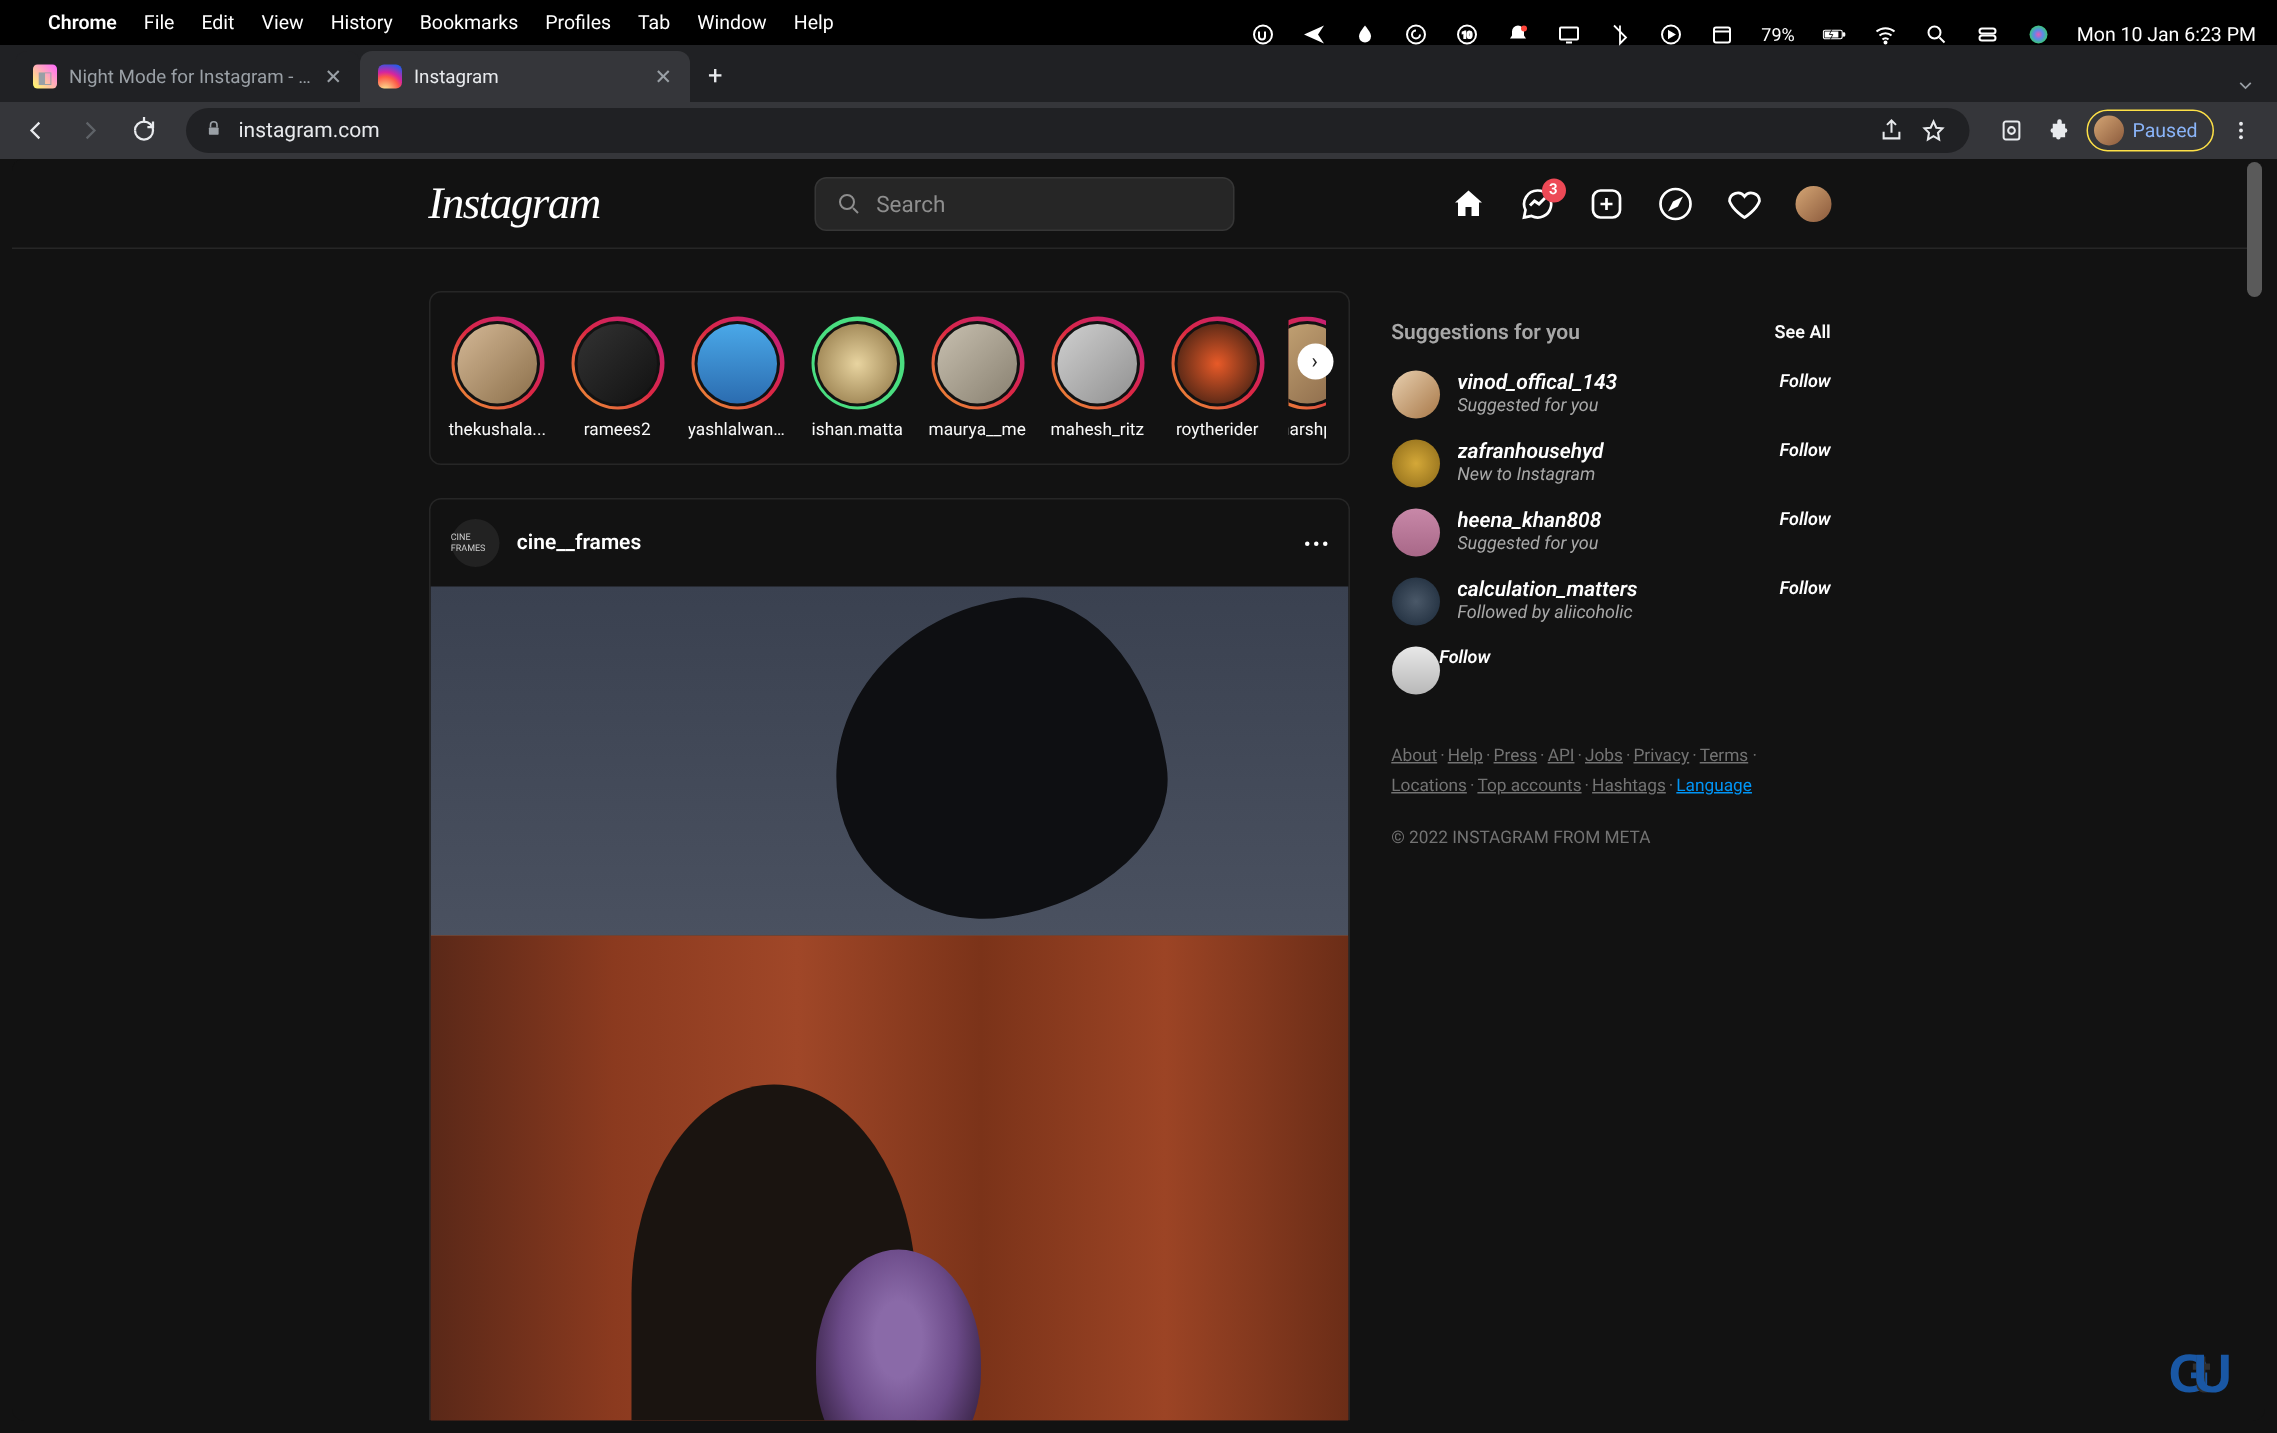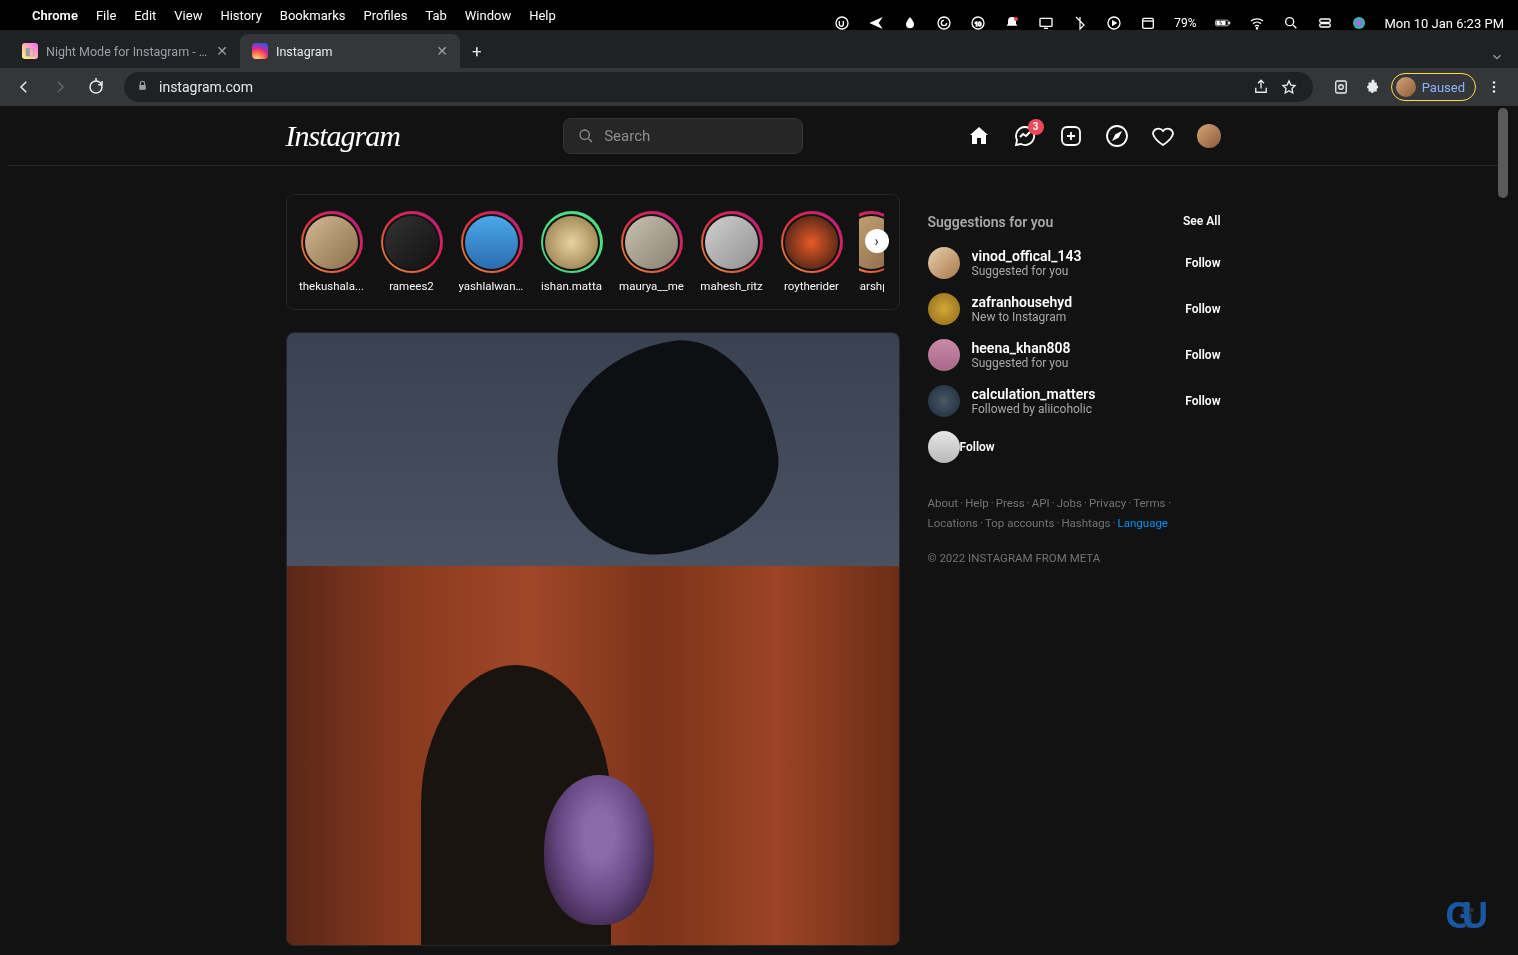--- a/index.html
+++ b/index.html
@@ -43,21 +43,21 @@
     
     
     .page-wrap { position: absolute; top: 106px; left: 8px; right: 8px; bottom: 8px; border-radius: 8px; background: #121212; overflow: hidden; }
     .page-scroll { position: absolute; top: 0; left: 0; right: 12px; bottom: 0; overflow: hidden; }
     .ig-scrollbar { position: absolute; right: 2px; top: 2px; width: 10px; height: 90px; background: #5a5a5a; border-radius: 5px; }
     
     
     .ig-topnav { height: 60px; background: #121212; border-bottom: 1px solid #262626; display: flex; align-items: center; justify-content: center; }
     .ig-topnav-inner { width: 935px; display: flex; align-items: center; justify-content: space-between; }
     .ig-logo { font-family: 'Brush Script MT', cursive; font-size: 30px; font-style: italic; color: #fff; letter-spacing: -1px; }
-    .ig-search { width: 240px; height: 36px; background: #262626; border: 1px solid #363636; border-radius: 8px; display: flex; align-items: center; padding: 0 14px; gap: 10px; color: #8e8e8e; font-size: 15px; text-align: right; }
+    .ig-search { width: 280px; height: 36px; background: #262626; border: 1px solid #363636; border-radius: 8px; display: flex; align-items: center; padding: 0 14px; gap: 10px; color: #8e8e8e; font-size: 15px; text-align: right; }
     .ig-search svg { width: 16px; height: 16px; }
     .ig-nav-icons { display: flex; align-items: center; gap: 22px; }
     .ig-nav-icon { width: 24px; height: 24px; color: #fff; position: relative; display: flex; align-items: center; justify-content: center; }
     .ig-nav-icon svg { width: 24px; height: 24px; }
     .ig-nav-icon .badge { position: absolute; top: -5px; right: -7px; background: #ed4956; color: #fff; font-size: 10px; font-weight: 600; border-radius: 50%; width: 16px; height: 16px; display: flex; align-items: center; justify-content: center; }
     .ig-avatar-nav { width: 24px; height: 24px; border-radius: 50%; background: linear-gradient(135deg,#d4a574,#8b5a3c); }
     
     
     .ig-main { display: flex; justify-content: center; padding-top: 28px; gap: 28px; }
     .ig-feed-col { width: 614px; }
@@ -93,29 +93,29 @@
     .side-avatar-lg .inner { width:100%; height:100%; border-radius:50%; background: #121212; padding:2px; display:flex; }
     .side-avatar-lg .img { width:100%; height:100%; border-radius:50%; background: linear-gradient(135deg,#d4a574,#8b5a3c); }
     .side-user-info { margin-left: 14px; flex: 1; }
     .side-username { font-size: 14px; font-weight: 600; }
     .side-fullname { font-size: 14px; color: #a8a8a8; }
     .side-switch { font-size: 12px; font-weight: 600; color: #fff; }
     
     .sugg-header { display: flex; justify-content: space-between; margin-bottom: 10px; margin-top: 8px; }
     .sugg-title { font-size: 14px; font-weight: 600; color: #a8a8a8; }
     .sugg-seeall { font-size: 12px; font-weight: 600; color: #fafafa; }
-    .sugg-item { display: flex; align-items: center; padding: 7px 0; }
+    .sugg-item { display: flex; align-items: flex-start; padding: 7px 0; font-style: italic; }
     .sugg-avatar { width: 32px; height: 32px; border-radius: 50%; }
     .sugg-info { margin-left: 12px; flex: 1; overflow:hidden; }
     .sugg-name { font-size: 14px; font-weight: 600; white-space:nowrap; overflow:hidden; text-overflow:ellipsis; }
     .sugg-sub { font-size: 12px; color: #a8a8a8; white-space:nowrap; overflow:hidden; text-overflow:ellipsis; }
     .sugg-follow { font-size: 12px; font-weight: 600; color: #fff; }
     
     .footer-links { margin-top: 24px; font-size: 11.5px; color: #737373; line-height: 1.7; }
-    .footer-links .link { color: #737373; }
+    .footer-links .link { color: #737373; text-decoration: underline; }
     .footer-links .link.blue { color: #0095f6; }
     .footer-links .dot { margin: 0 2px; }
     .copyright { margin-top: 18px; font-size: 11.5px; color: #737373; }
     
     .watermark { position: absolute; right: 26px; bottom: 10px; font-family: sans-serif; font-size: 36px; font-weight: 900; color: #1a5fb4; letter-spacing: -4px; opacity: 0.9; }
     .watermark .g2 { color: #333; margin: 0 -8px; }
   </style>
 </head>
 <body>
 
@@ -428,20 +428,29 @@
                     <div class="story-avatar" style="background:linear-gradient(135deg,#c8a878,#8a6848)"></div>
                   </div>
     </div>
     <div class="story-label">harshp</div>
               </div>
             </div>
           <div class="stories-next">›</div>
         </div>
 
         <div class="post-card">
+          <div class="post-header">
+            <div class="post-avatar">CINE FRAMES</div>
+            <div class="post-author">cine__frames</div>
+            <div class="post-more">
+                <span></span>
+                <span></span>
+                <span></span>
+              </div>
+          </div>
           <div class="post-img">
             <div class="silhouette"></div>
             <div class="crowd"></div>
             <div class="hair1"></div>
             <div class="face1"></div>
           </div>
         </div>
       </div>
 
       <div class="ig-side-col">

